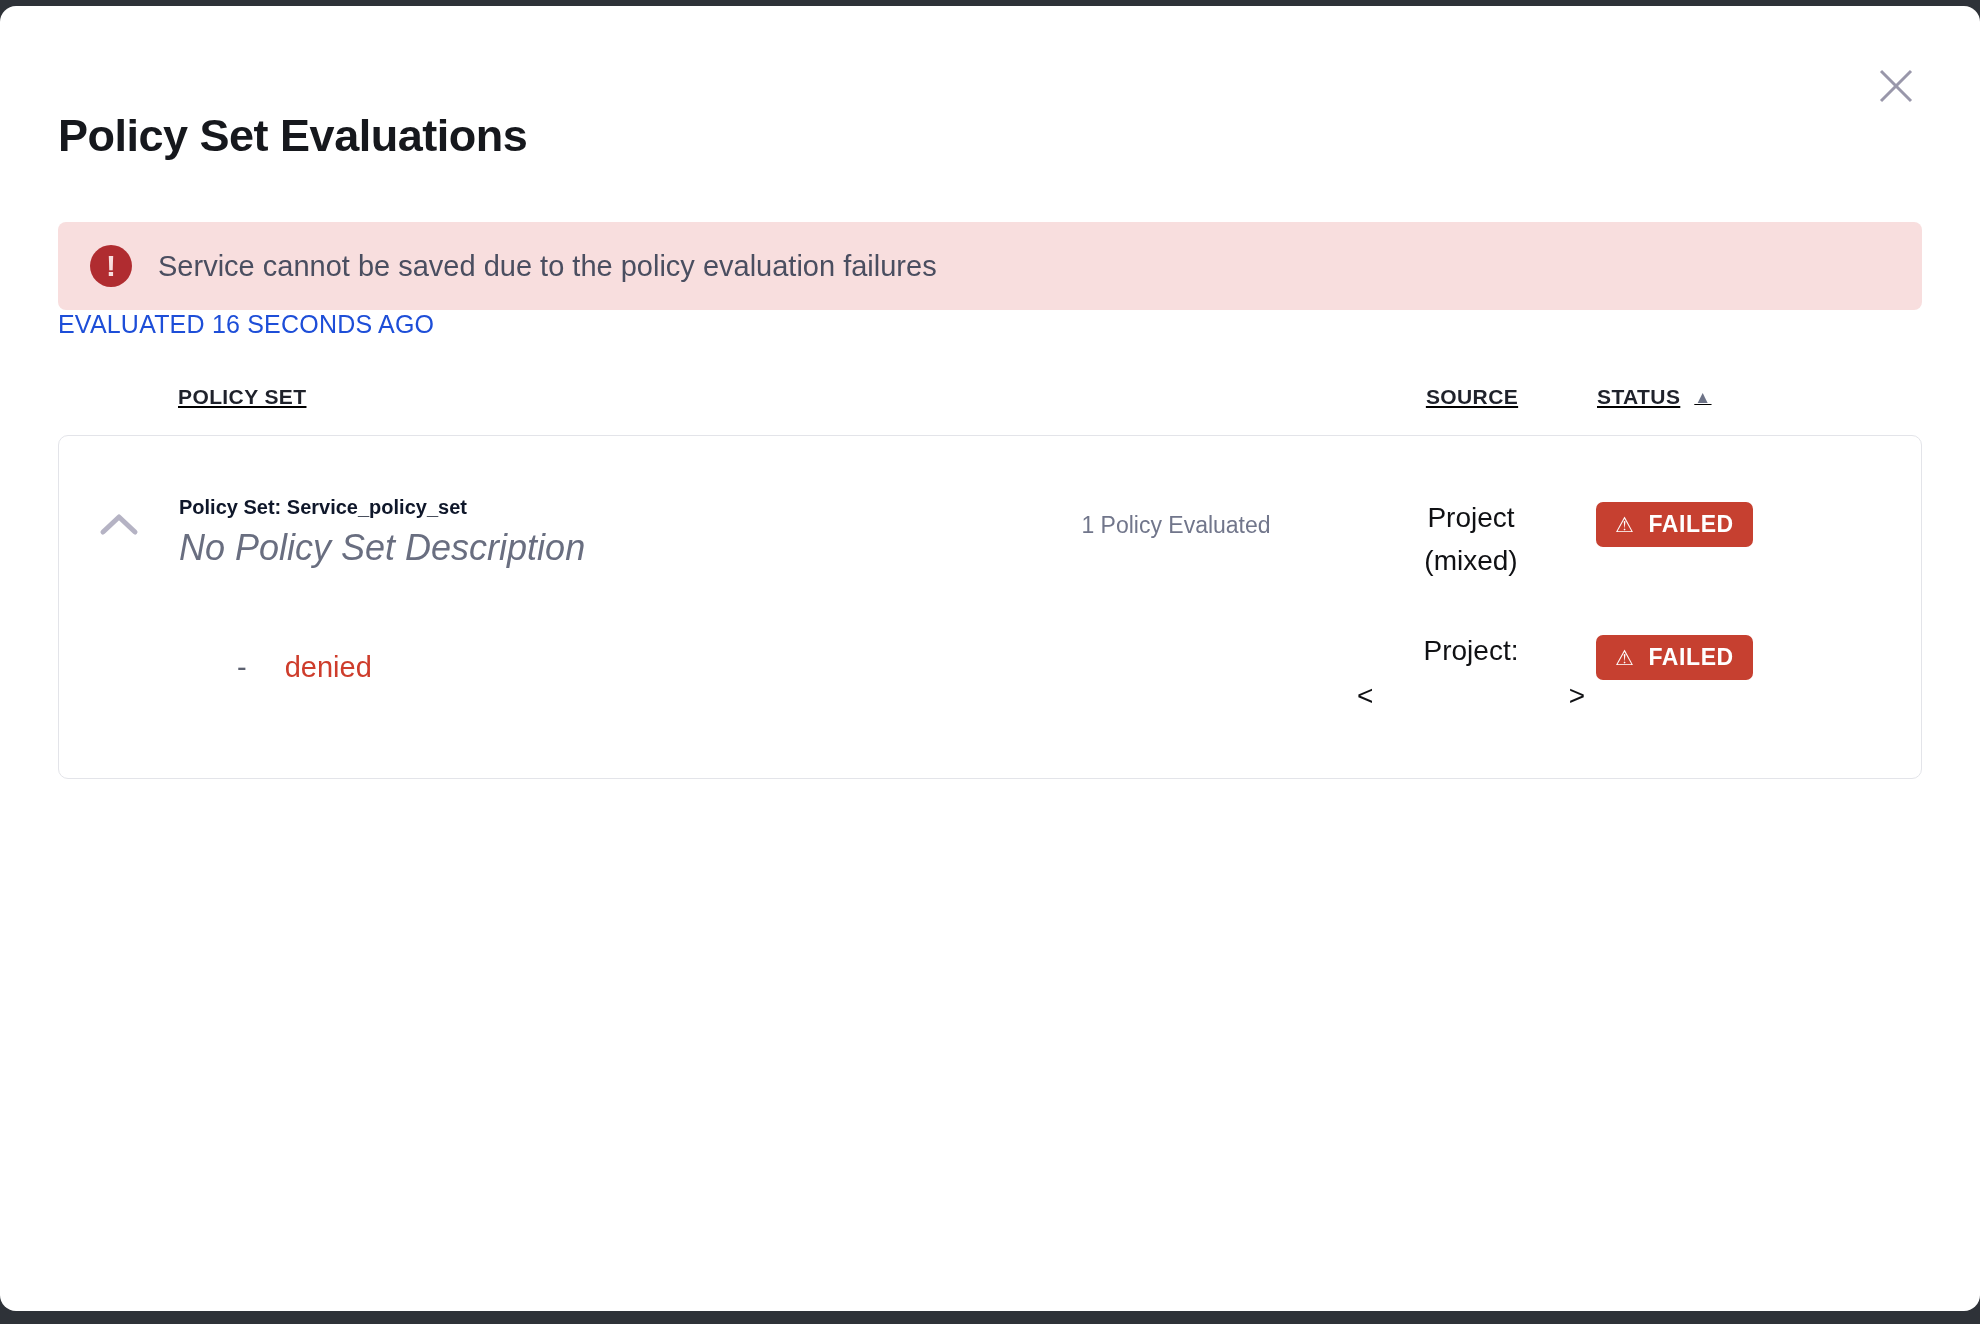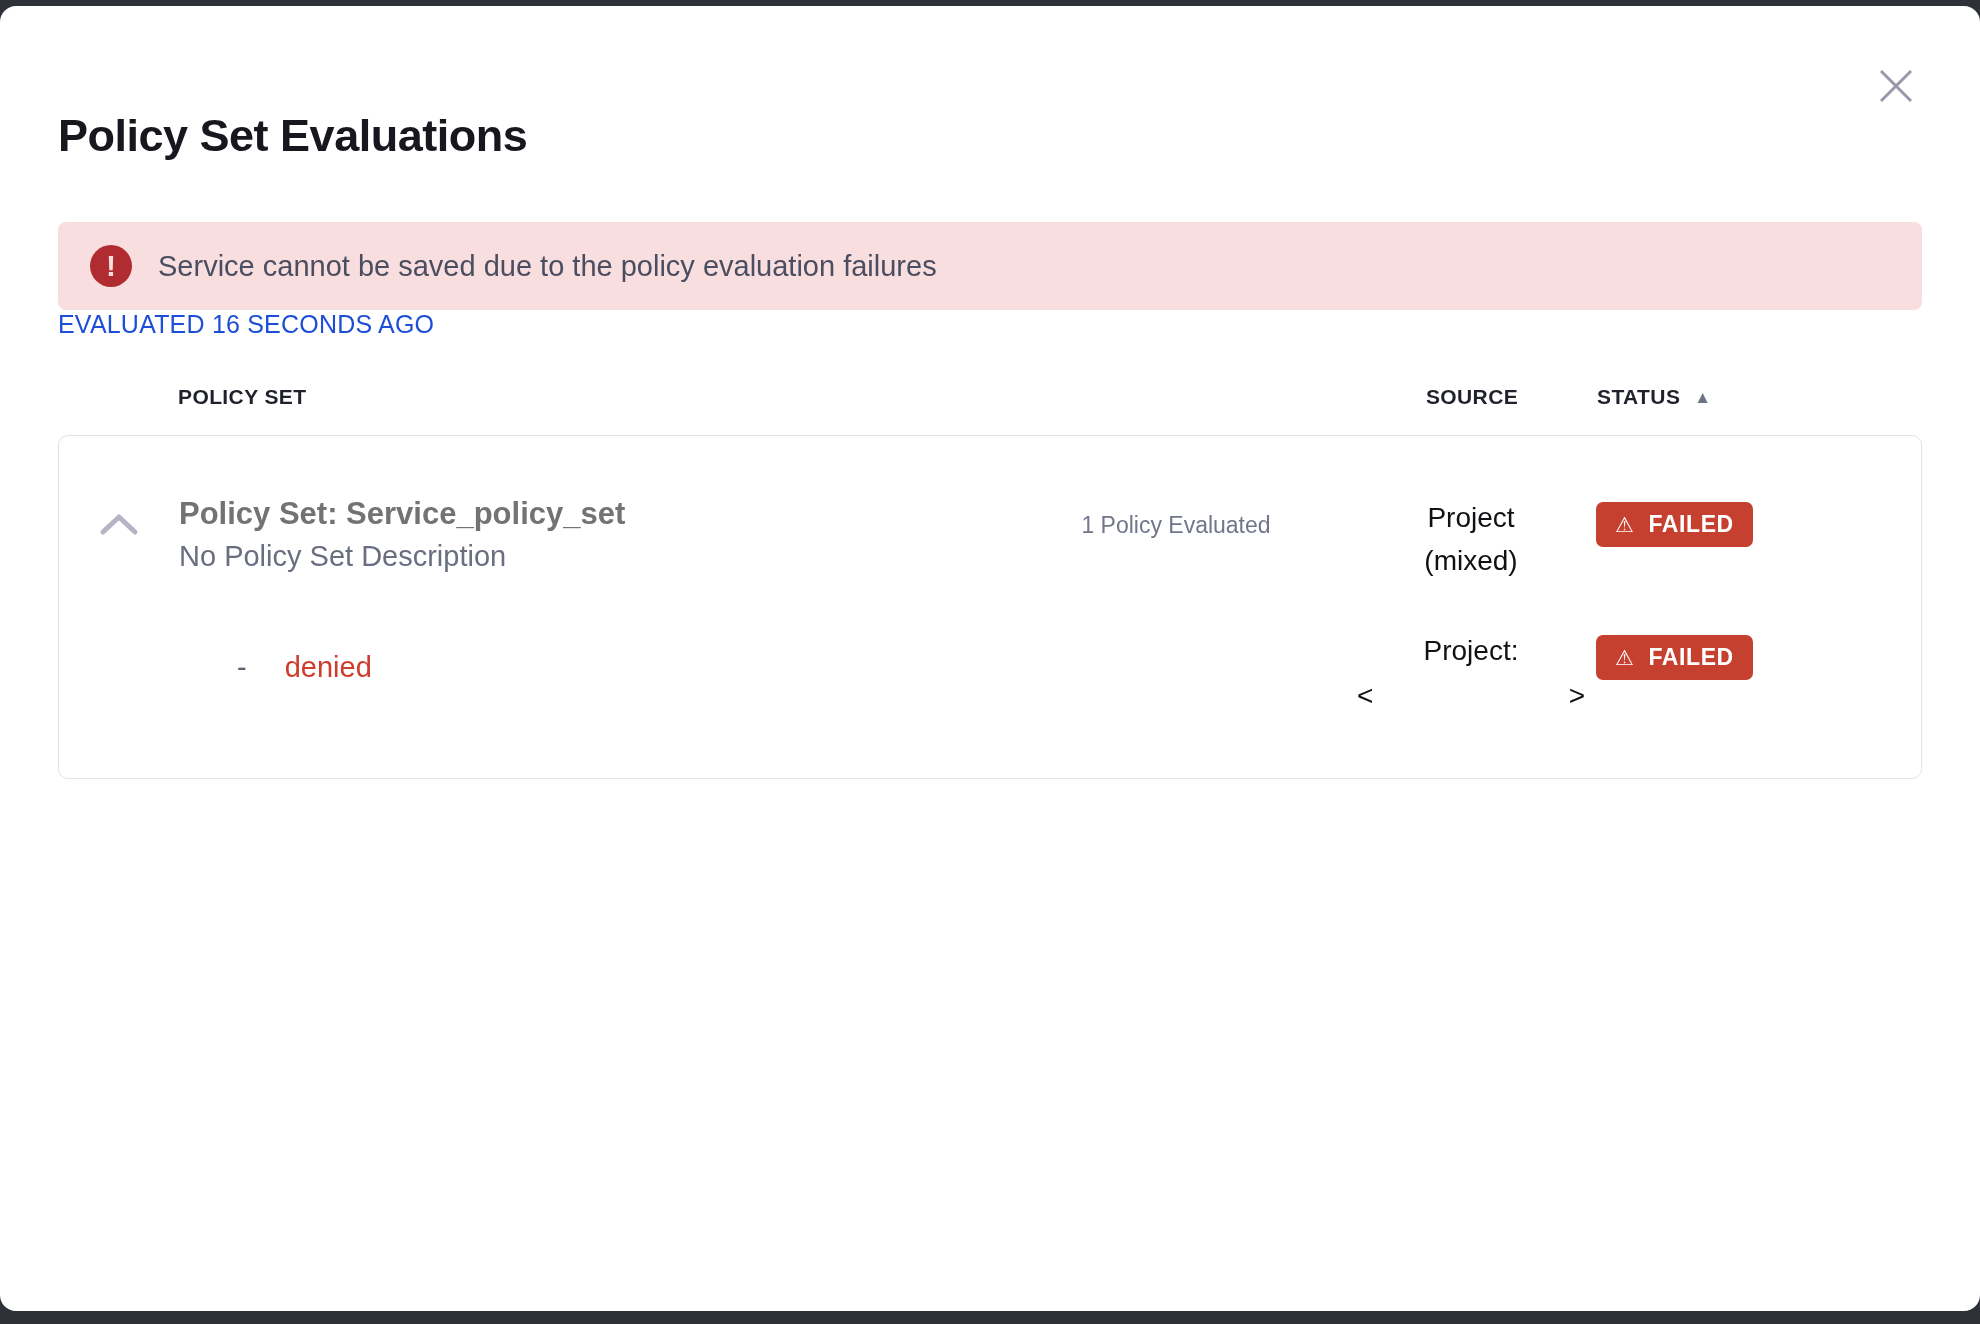--- a/index.html
+++ b/index.html
@@ -59,20 +59,21 @@
     letter-spacing: 0.2px;
   }
   .grid-row {
     display: grid;
     grid-template-columns: 120px 1fr 340px 250px 240px;
     align-items: start;
   }
   .table-header {
     margin-top: 46px;
     padding-right: 85px;
+    text-decoration: underline;
   }
   .th {
     font-size: 21px;
     font-weight: 700;
     color: #1f222b;
     letter-spacing: 0.4px;
   }
   .th-source { text-align: center; }
   .th-status { display: flex; align-items: center; gap: 14px; cursor: pointer; }
   .sort-icon { color: #6d7387; font-size: 17px; line-height: 1; }
@@ -81,28 +82,28 @@
     border: 1px solid #e3e4e9;
     border-radius: 10px;
     padding: 60px 85px 60px 0;
   }
   .cell-chevron {
     display: flex; justify-content: center; align-items: flex-start;
     padding-top: 14px;
   }
   .chevron-btn { background: none; border: none; cursor: pointer; padding: 0; }
   .link {
-    font-size: 31px;
+    font-size: 20px;
     font-weight: 600;
-    color: #737373;
+    color: #0f172a;
     text-decoration: none;
     cursor: pointer;
     text-align: right;
   }
-  .desc { font-size: 29px; color: #696e80; margin-top: 8px; }
+  .desc { font-size: 36px; color: #696e80; margin-top: 8px; font-style: italic; }
   .evaluated-cell {
     font-size: 23px; color: #71768b;
     text-align: center;
     padding-top: 16px;
   }
   .source-cell {
     font-size: 28px; color: #101114;
     text-align: center;
     line-height: 1.55;
   }

